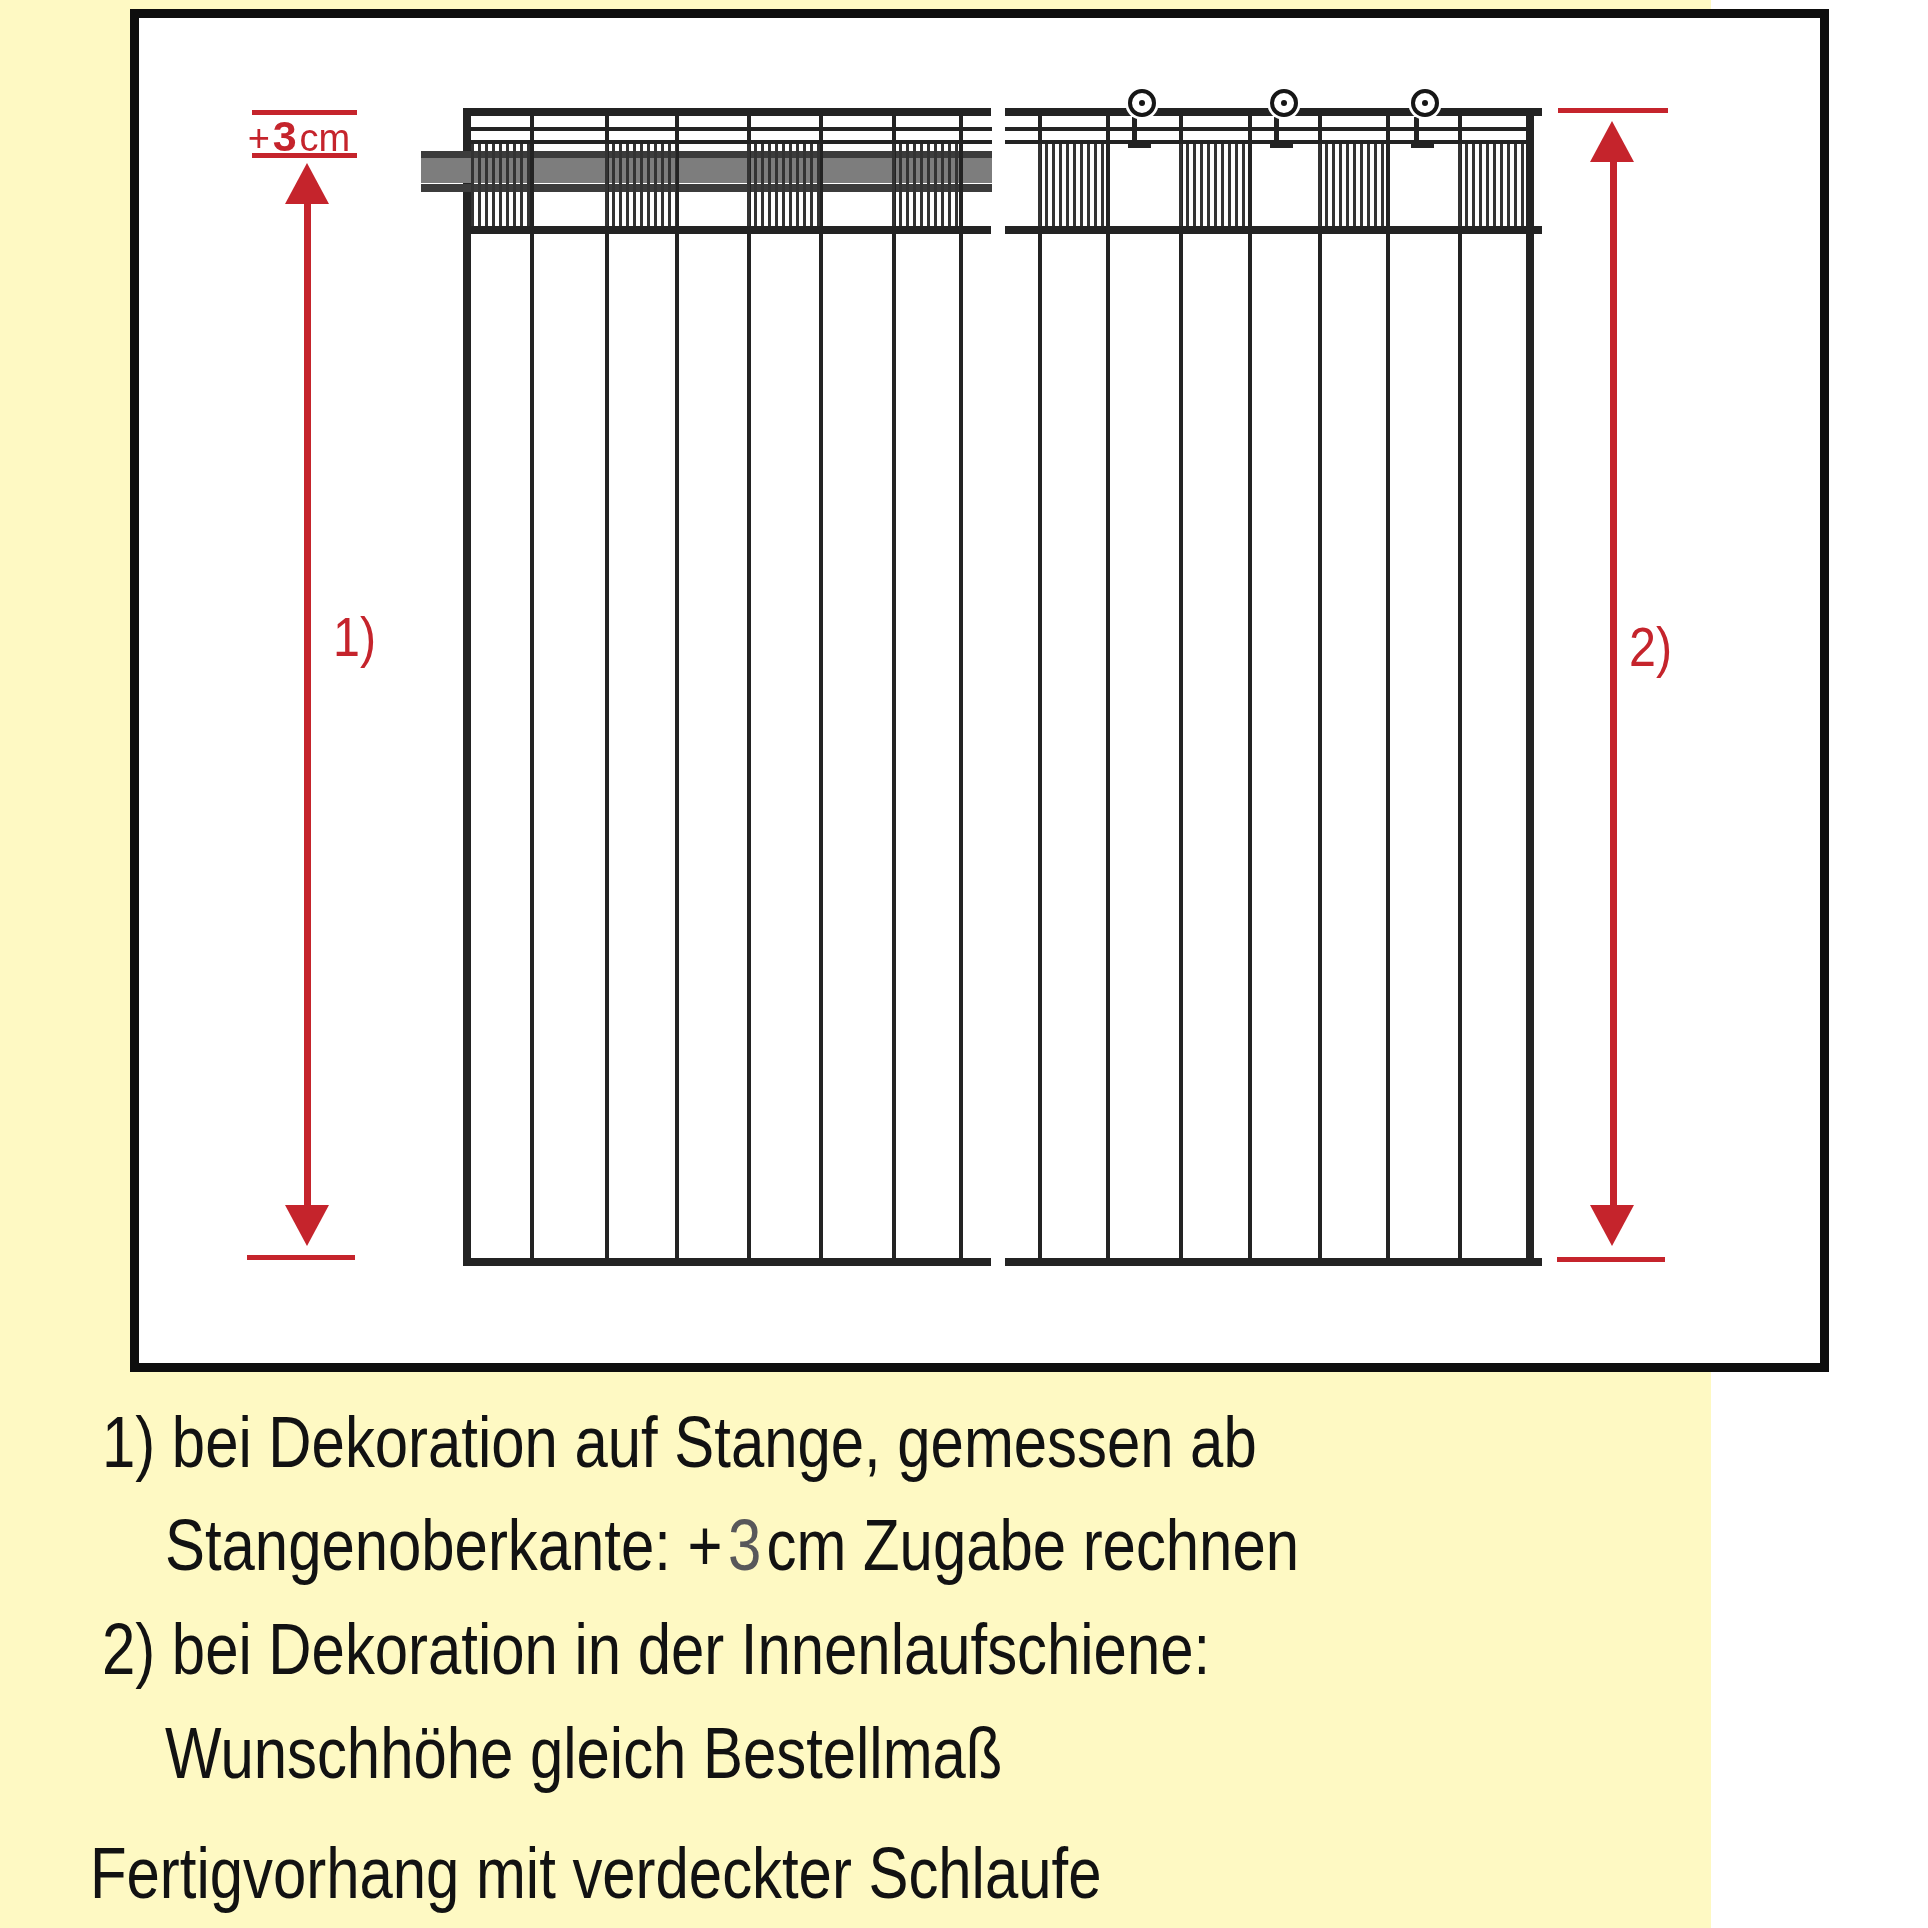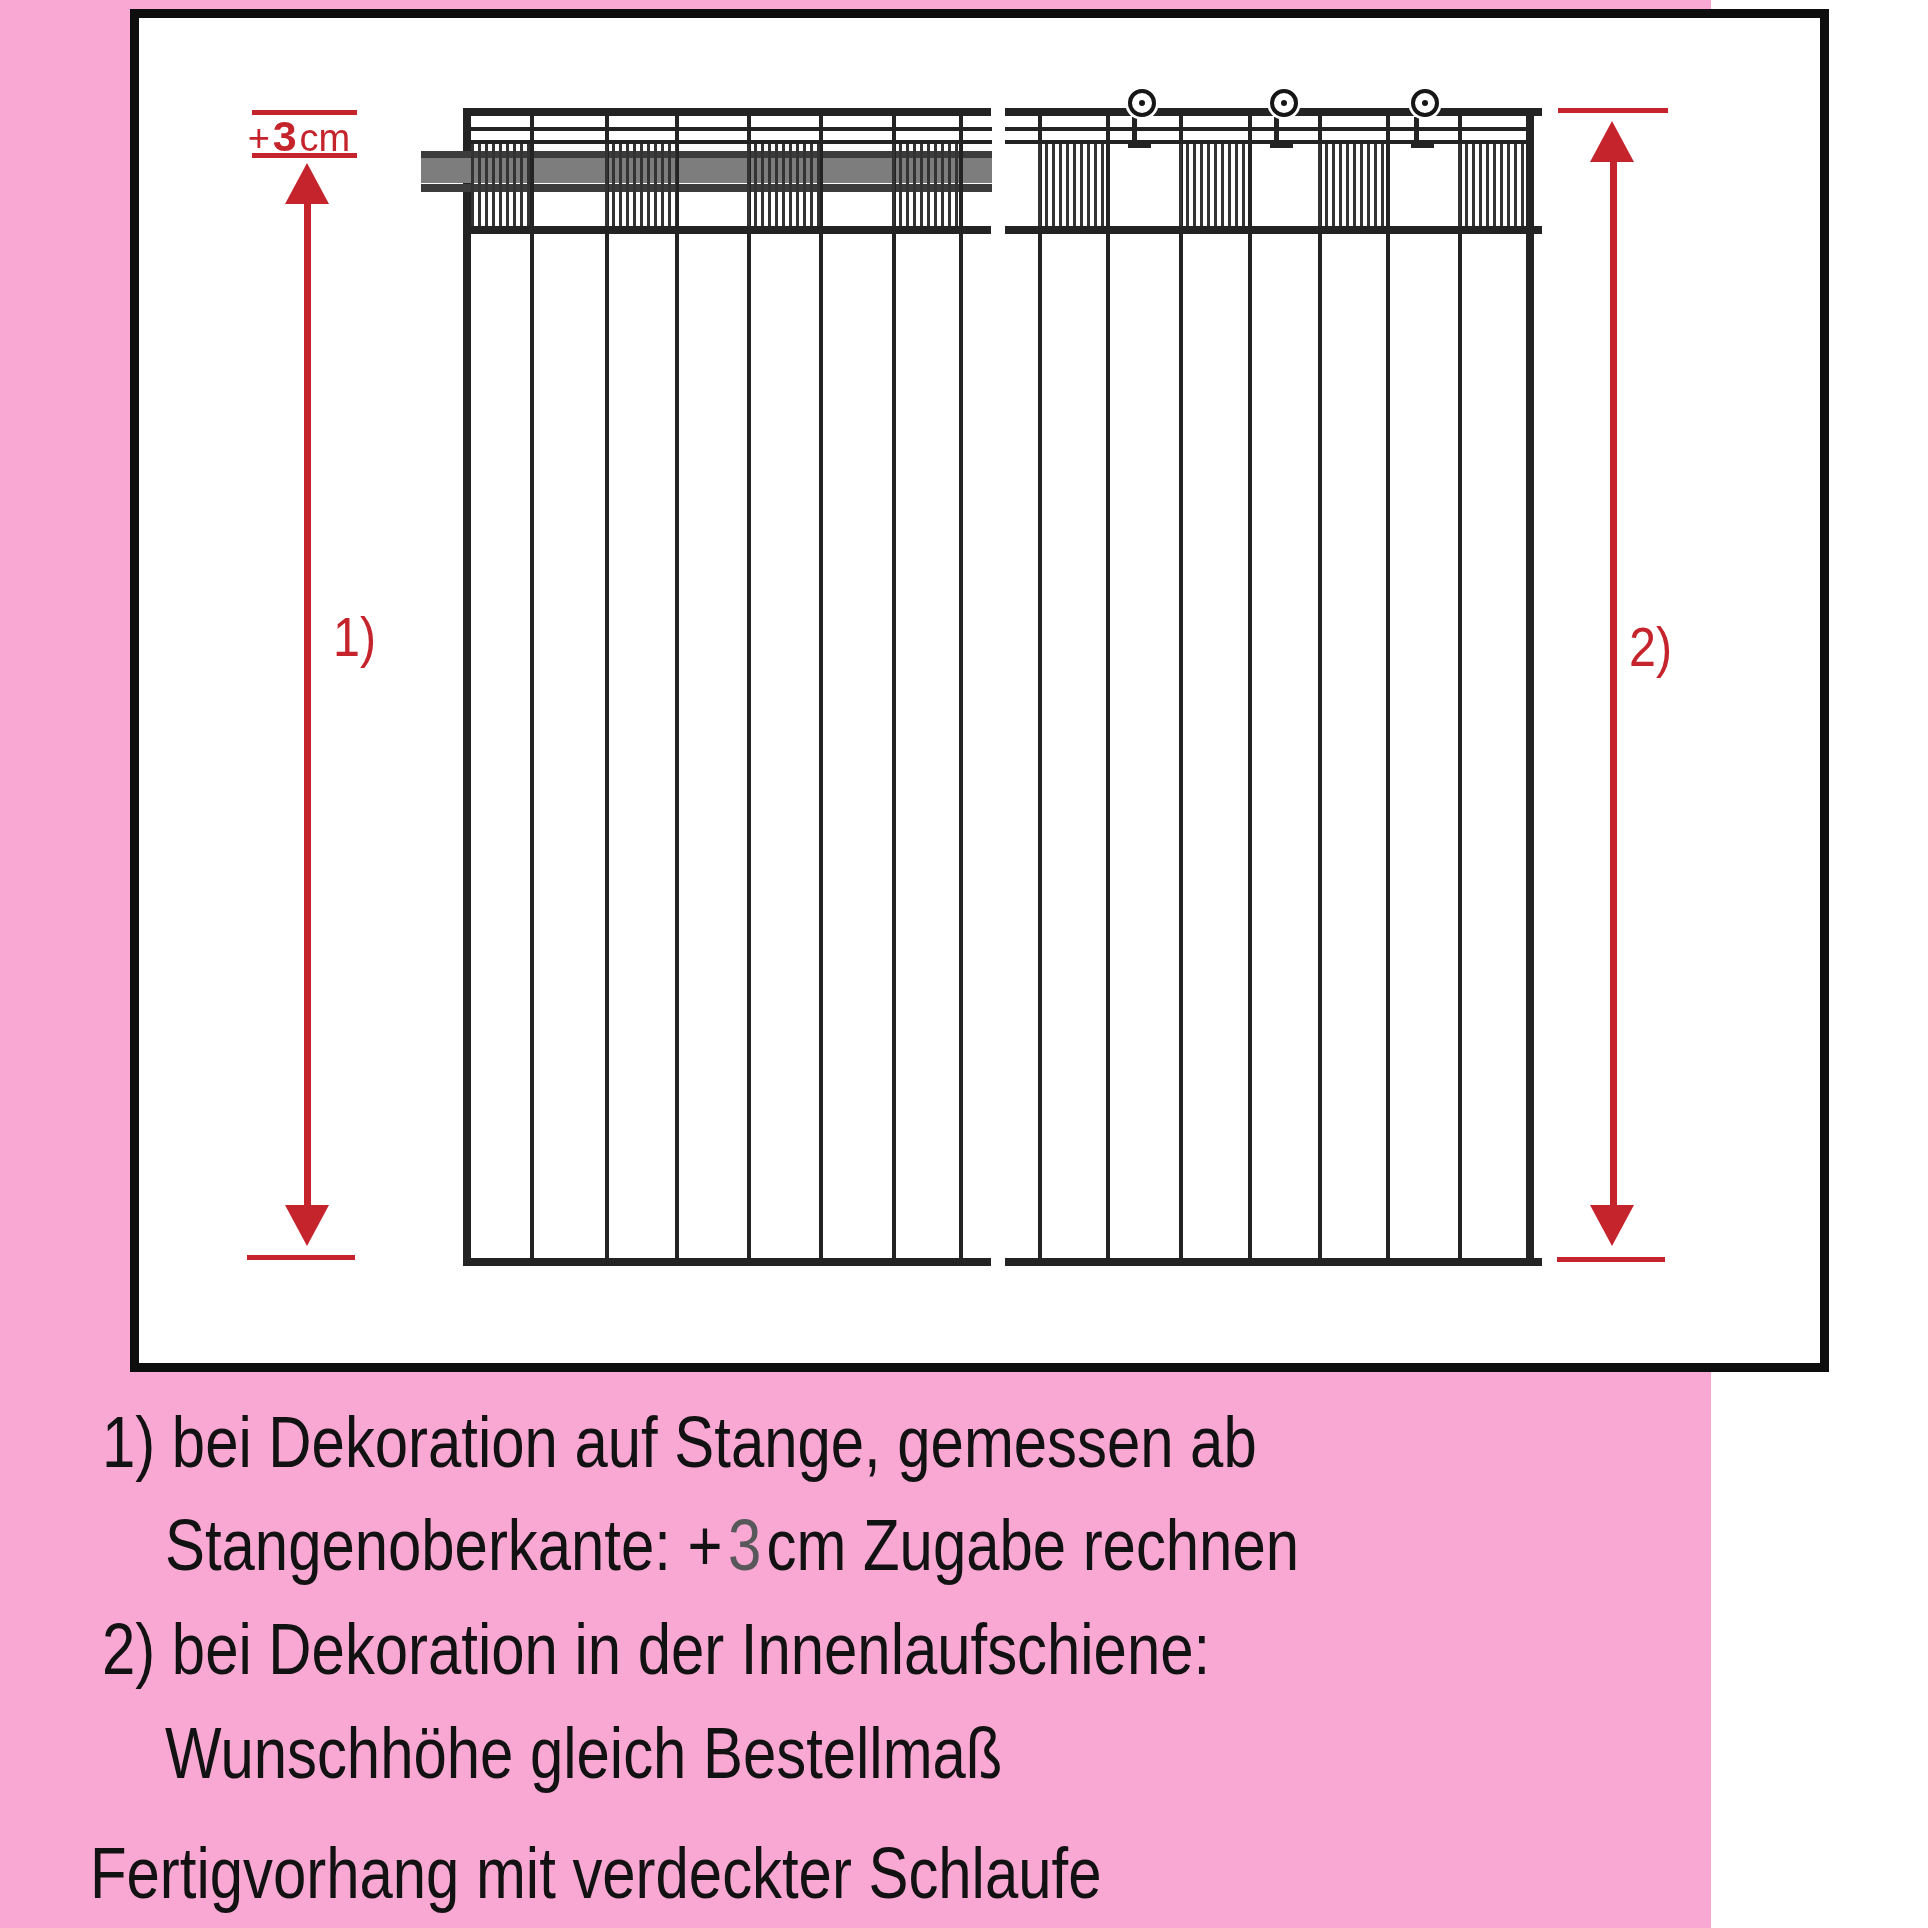--- a/index.html
+++ b/index.html
@@ -1,17 +1,17 @@
 <!DOCTYPE html>
 <html style="--accent-red: #c5242c; --rod-gray: #7d7d7d; --rod-edge: #3c3c3c; --line-dark: #232323; --digit-gray: #58585a;font-size:15px"><head>
 <meta charset="utf-8">
 <style>
   html,body{margin:0;padding:0;background:#ffffff;}
   body{width:1928px;height:1928px;overflow:hidden;font-family:"Liberation Sans",sans-serif;}
-  #canvas{position:relative;width:1711px;height:1928px;background:#f9a8d4;}
+  #canvas{position:relative;width:1711px;height:1928px;background:#fef9c3;}
   .abs{position:absolute;}
   
   #outer-box{left:130px;top:9.4px;width:1699px;height:1363px;box-sizing:border-box;
              border:9.4px solid #0e0e0e;background:#fff;}
   
   .bar{position:absolute;background:var(--line-dark,#232323);}
   
   .hatch{position:absolute;background:repeating-linear-gradient(90deg,#333 0 2.8px,transparent 2.8px 7px);}
   
   .ring{position:absolute;width:28px;height:28px;box-sizing:border-box;border:4.7px solid #161616;

